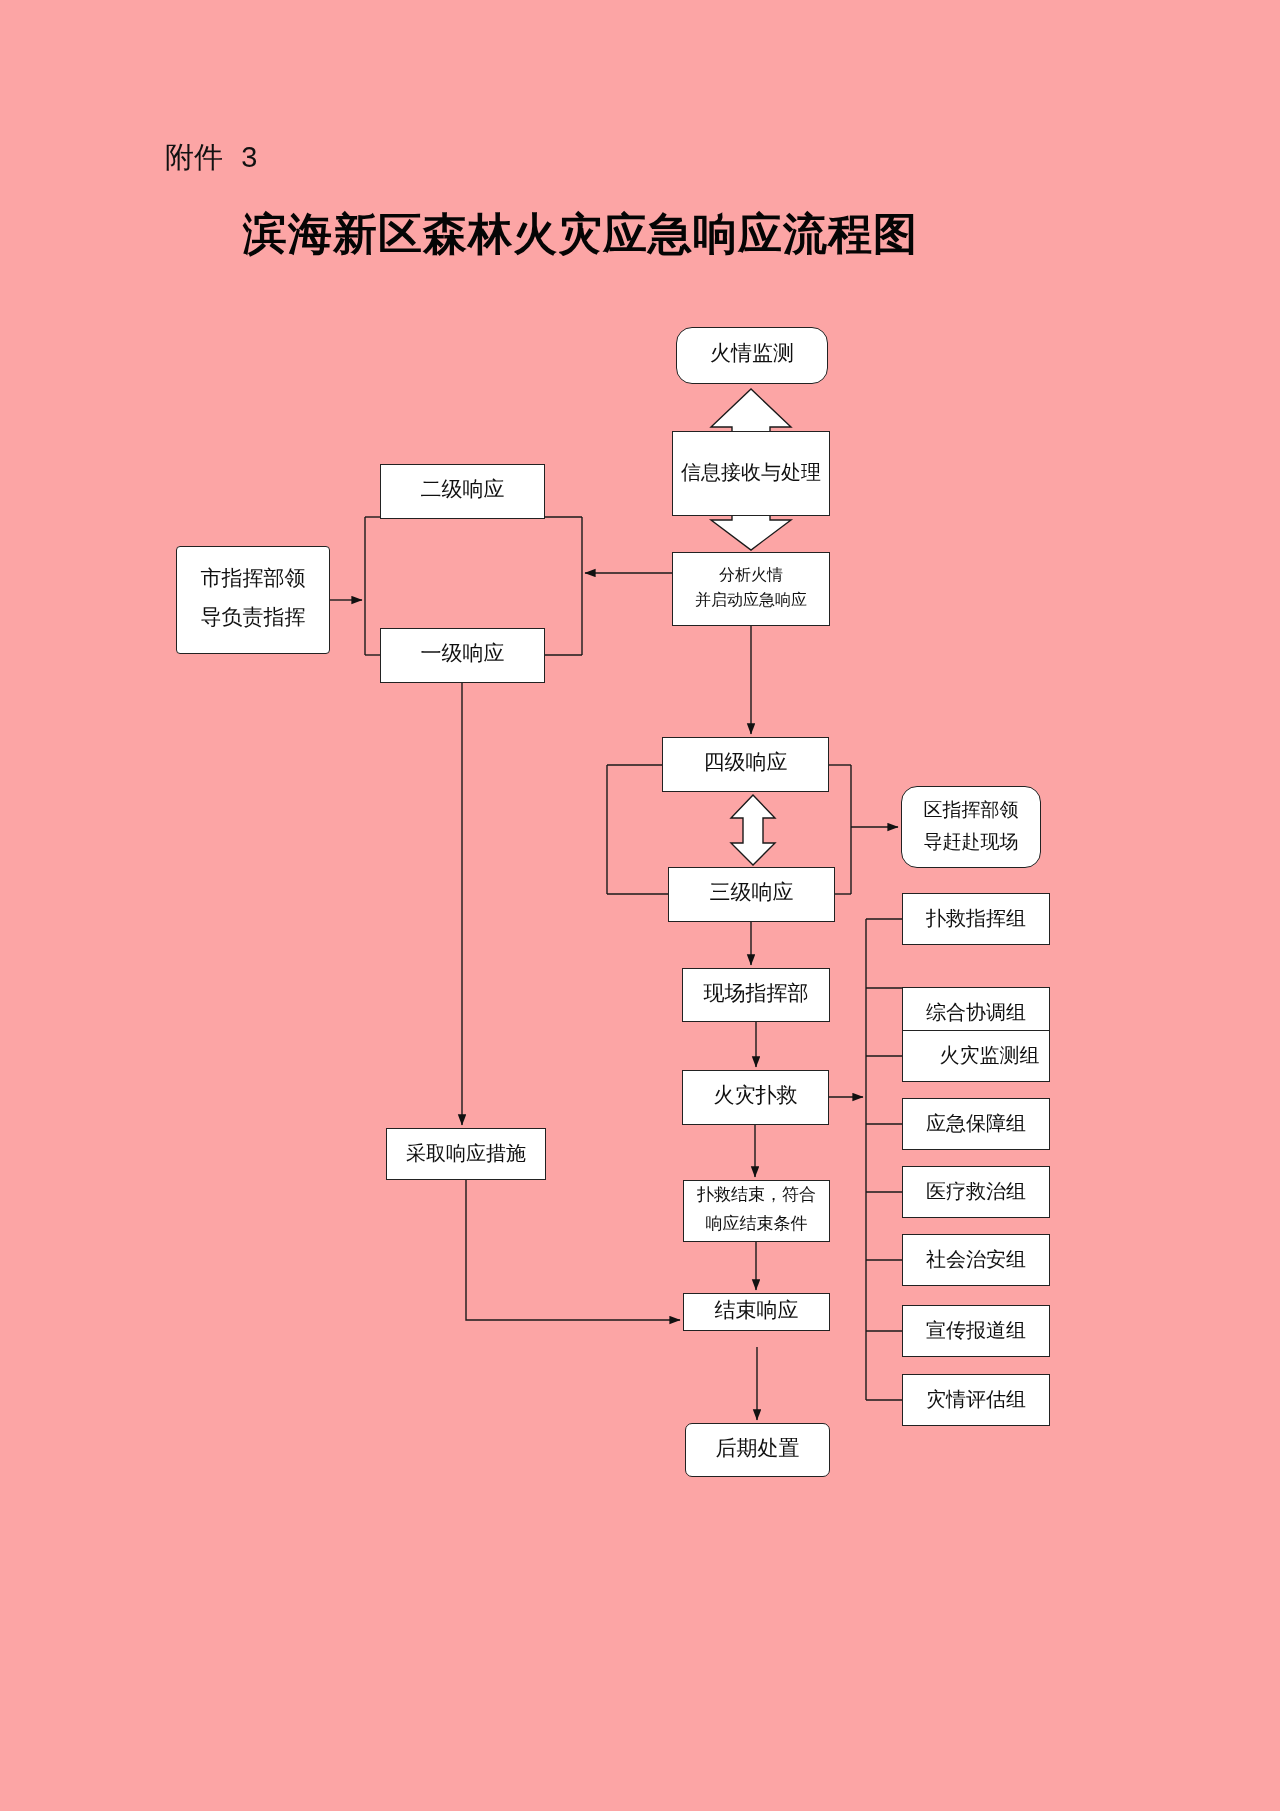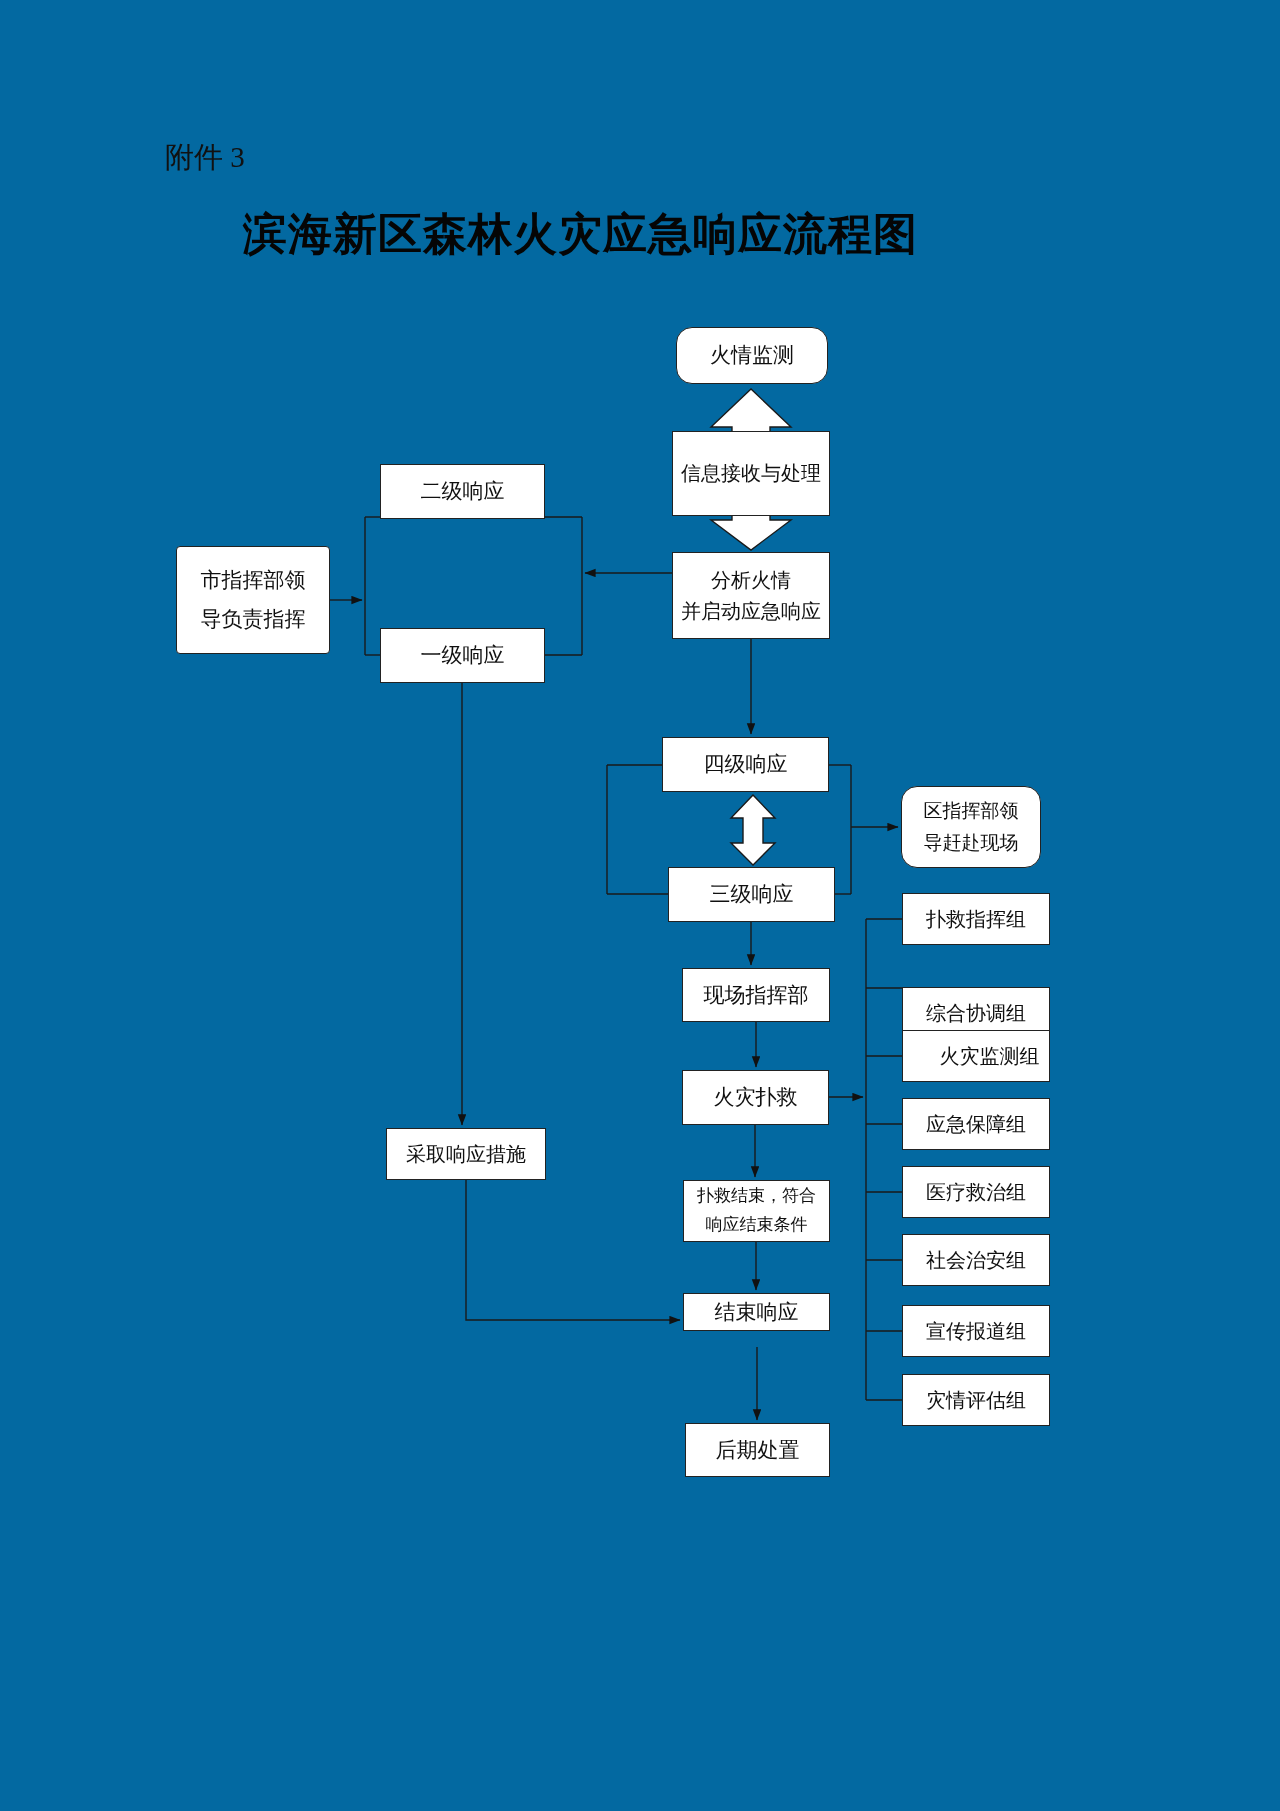--- a/index.html
+++ b/index.html
@@ -1,21 +1,21 @@
 <!DOCTYPE html>
 <html><head>
 <meta charset="utf-8">
 <style>
   html,body{margin:0;padding:0;background:#ffffff;}
   .canvas{
     position:relative;
     width:1280px;height:1811px;
     margin:0 auto;
-    background:#0369a1;
-    font-family:Liberation Serif, serif;
+    background:#fca5a5;
+    font-family:Liberation Mono, monospace;
     color:#111;
     overflow:hidden;
   }
   .connectors{position:absolute;left:0;top:0;width:1280px;height:1811px;}
   .attachment{
     position:absolute;left:165px;top:138px;
     font-size:29px;color:#111;
   }
   .title{
     position:absolute;left:243px;top:205px;
@@ -118,21 +118,21 @@
   <div class="title">滨海新区森林火灾应急响应流程图</div>
 
   <div class="box rounded" style="left:676px;top:327px;width:152px;height:57px;">
     <span>火情监测</span>
   </div>
 
   <div class="box" style="left:672px;top:431px;width:158px;height:85px;font-size:20px;">
     <span>信息接收与处理</span>
   </div>
 
-  <div class="box" style="left:672px;top:552px;width:158px;height:87px;font-size:20px;">
+  <div class="box" style="left:672px;top:552px;width:158px;height:74px;font-size:16px;">
     <span>分析火情</span>
     <span>并启动应急响应</span>
   </div>
 
   <div class="box" style="left:380px;top:464px;width:165px;height:55px;">
     <span>二级响应</span>
   </div>
 
   <div class="box" style="left:380px;top:628px;width:165px;height:55px;">
     <span>一级响应</span>
@@ -170,21 +170,21 @@
 
   <div class="box small-text" style="left:683px;top:1180px;width:147px;height:62px;">
     <span>扑救结束，符合</span>
     <span>响应结束条件</span>
   </div>
 
   <div class="box" style="left:683px;top:1293px;width:147px;height:38px;">
     <span>结束响应</span>
   </div>
 
-  <div class="box" style="left:685px;top:1423px;width:145px;height:54px;">
+  <div class="box" style="left:685px;top:1423px;width:145px;height:54px;border-radius:7px;">
     <span>后期处置</span>
   </div>
 
   <div class="box group" style="top:893px;">
     <span>扑救指挥组</span>
   </div>
   <div class="box group" style="top:962px;margin-top:25px;">
     <span>综合协调组</span>
   </div>
   <div class="box group" style="top:1030px;padding-left:27px;">

